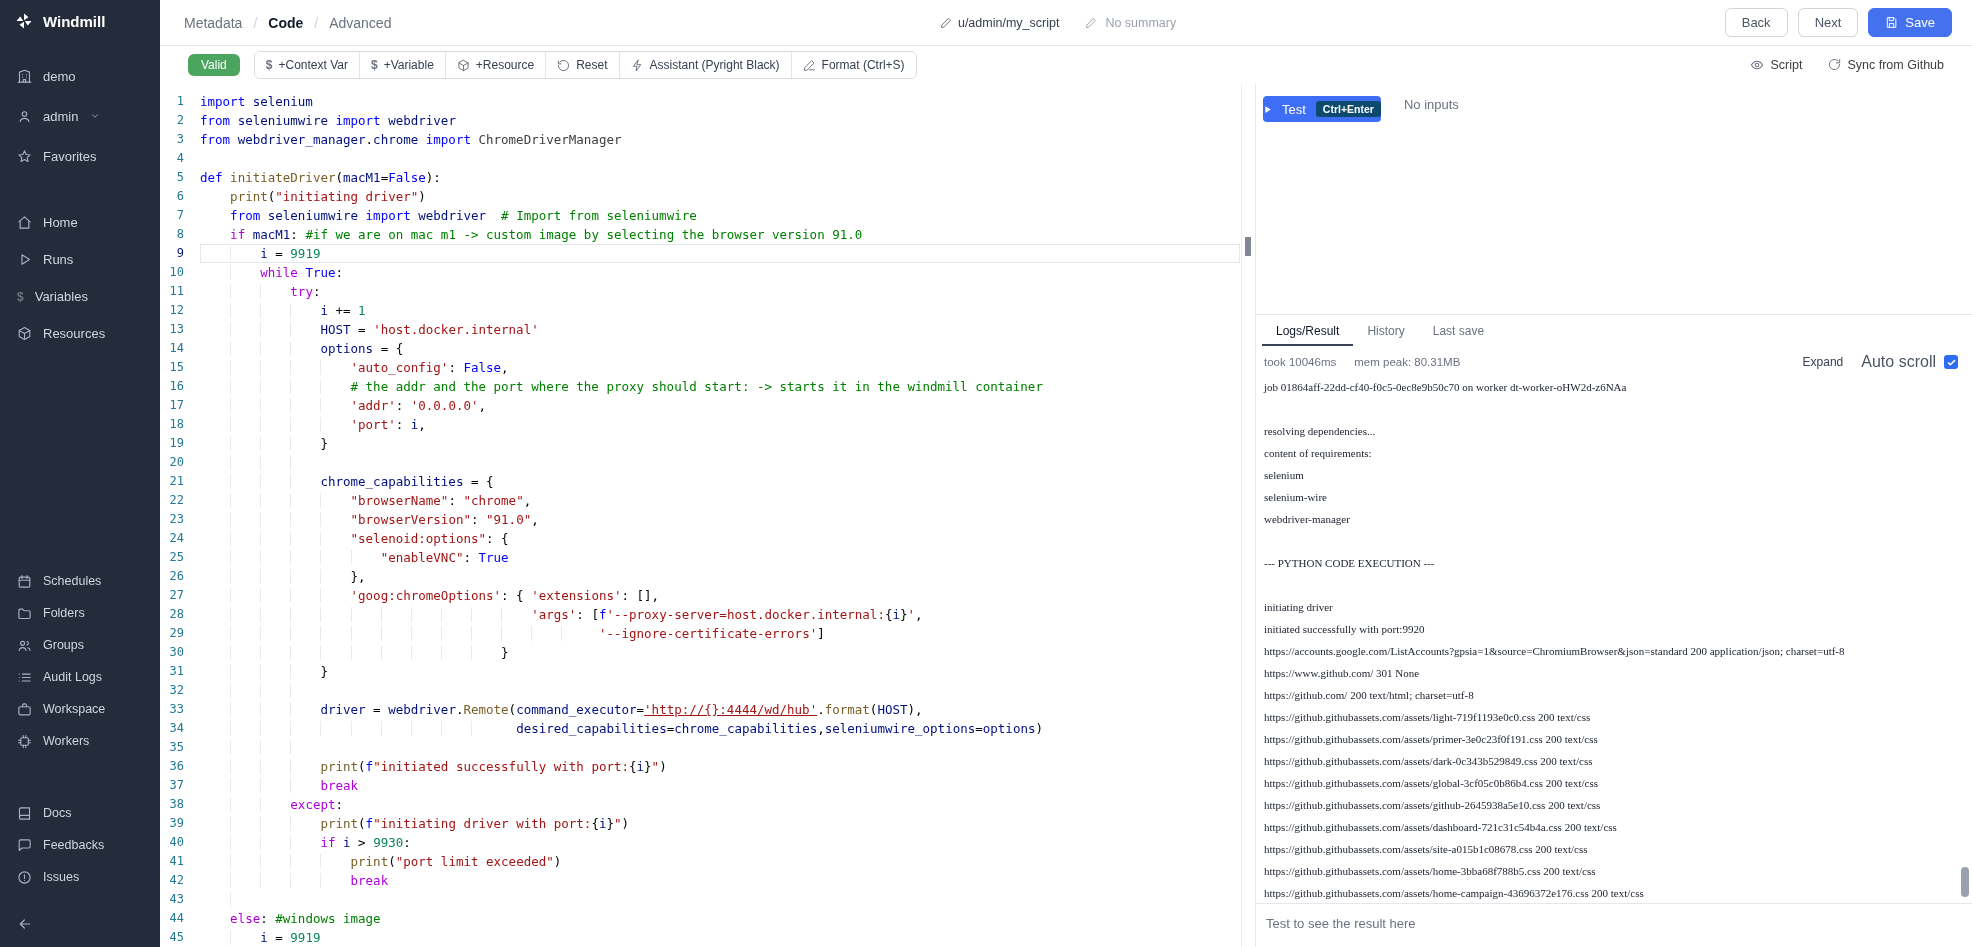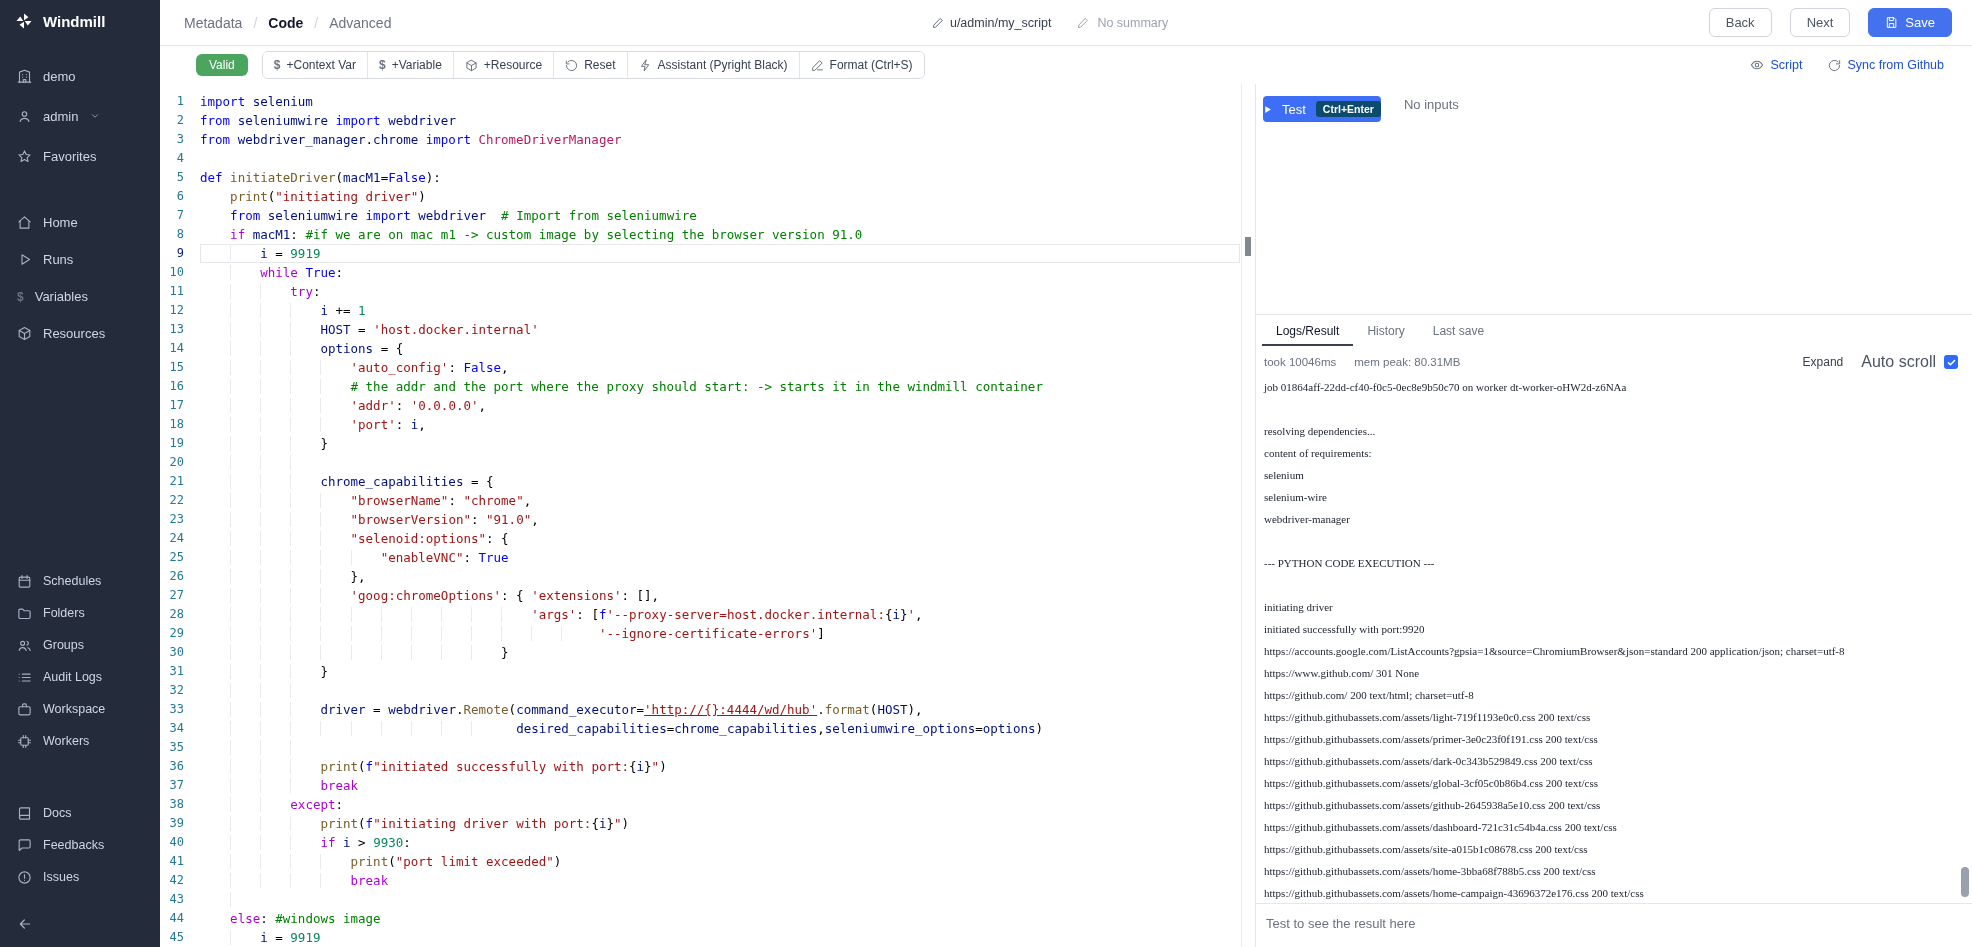--- a/index.html
+++ b/index.html
@@ -27,46 +27,46 @@
   .main{flex:1;display:flex;flex-direction:column;min-width:0}
   .topbar{height:46px;display:flex;align-items:center;padding:0 20px 0 24px;border-bottom:1px solid #e5e7eb;background:#fff;flex:none}
   .top-tabs{display:flex;align-items:center;gap:11px;font-size:14px;color:#6b7280}
   .top-tab{cursor:pointer}
   .top-tab.active{color:#111827;font-weight:700}
   .tab-sep{color:#d1d5db}
   .top-spacer{flex:1}
   .top-center{display:flex;align-items:center;gap:26px}
   .path-group{display:flex;align-items:center;gap:6px;font-size:12.5px;color:#374151;cursor:pointer}
   .summary-group{display:flex;align-items:center;gap:8px;font-size:12.5px;color:#9ca3af;cursor:pointer}
-  .top-actions{display:flex;gap:18px}
+  .top-actions{display:flex;gap:10px}
   .btn{border:1px solid #d1d5db;background:#fff;color:#4b5563;font-size:13px;padding:6px 16px;border-radius:6px;font-family:inherit;cursor:pointer}
   .btn-save{display:flex;align-items:center;gap:7px;background:#4472ef;border-color:#4472ef;color:#fff}
 
   
-  .toolbar{height:38px;display:flex;align-items:center;padding:0 28px 0 36px;background:#fff;flex:none}
+  .toolbar{height:38px;display:flex;align-items:center;padding:0 28px 0 28px;background:#fff;flex:none}
   .valid-badge{background:#4ba55e;color:#fff;font-size:12px;padding:4px 13px;border-radius:6px;font-weight:500}
   .tool-group{display:flex;align-items:stretch;border:1px solid #d7dbe0;border-radius:6px;margin-left:14px;overflow:hidden}
   .tool-btn{display:flex;align-items:center;gap:6px;padding:0 11px;font-size:12px;color:#374151;background:#fff;border:none;border-left:1px solid #e2e5e9;cursor:pointer;font-family:inherit;height:26px;white-space:nowrap}
   .tool-btn:first-child{border-left:none}
   .ticon{display:inline-flex;color:#6b7280}
   .dollar{color:#6b7280;font-weight:700;font-size:12px}
   .toolbar-spacer{flex:1}
-  .tool-link{display:flex;align-items:flex-end;gap:6px;font-size:12.5px;color:#1d4ed8;cursor:pointer;margin-left:26px;white-space:nowrap}
+  .tool-link{display:flex;align-items:flex-start;gap:6px;font-size:12.5px;color:#404040;cursor:pointer;margin-left:26px;white-space:nowrap}
 
   
   .content{flex:1;display:flex;min-height:0}
   .editor{flex:1;position:relative;padding-top:8px;overflow:hidden;font-family:"DejaVu Sans Mono",monospace;font-size:12.5px;background:#fff;min-width:0}
   .code-line{display:flex;height:19px;line-height:19px;position:relative}
   .code-line .ln{width:40px;flex:none;text-align:right;padding-right:16px;color:#237893;font-size:12px}
   .code-line.active .ln{color:#0b216f}
   .code-line.active::before{content:"";position:absolute;left:40px;right:15px;top:0;bottom:0;border:1px solid #e5e7eb;pointer-events:none}
   .lc{white-space:pre;color:#000}
   .ind.guide{box-shadow:inset 1px 0 0 #e8eaee}
   .tk-k{color:#0000ff}.tk-c{color:#af00db}.tk-f{color:#795e26}.tk-s{color:#a31515}
-  .tk-n{color:#098658}.tk-m{color:#008000}.tk-v{color:#001080}.tk-t{color:#be185d}.tk-d{color:#000}
+  .tk-n{color:#098658}.tk-m{color:#008000}.tk-v{color:#001080}.tk-t{color:#404040}.tk-d{color:#000}
   .tk-l{color:#a31515;text-decoration:underline}
   .editor-scrollbar{position:absolute;top:0;right:0;width:14px;bottom:0;border-left:1px solid #ebedf0}
   .ruler-mark{position:absolute;top:153px;right:4px;width:6px;height:19px;background:#6b7280;opacity:.85}
 
   
   .panel{width:717px;flex:none;border-left:1px solid #e5e7eb;display:flex;flex-direction:column;background:#fff;min-height:0}
   .inputs-area{height:230px;flex:none;display:flex;flex-direction:row}
   .test-btn{margin:12px 15px 0 7px;height:26px;border:none;border-radius:4px;background:#3e6ef5;color:#fff;display:flex;align-items:center;justify-content:center;gap:10px;font-size:13px;font-weight:500;cursor:pointer;font-family:inherit}
   .kbd{background:#0c4a6e;border-radius:3px;font-size:10.5px;padding:2px 7px;font-weight:700}
   .no-inputs{padding:13px 8px;font-size:13px;color:#6b7280}

